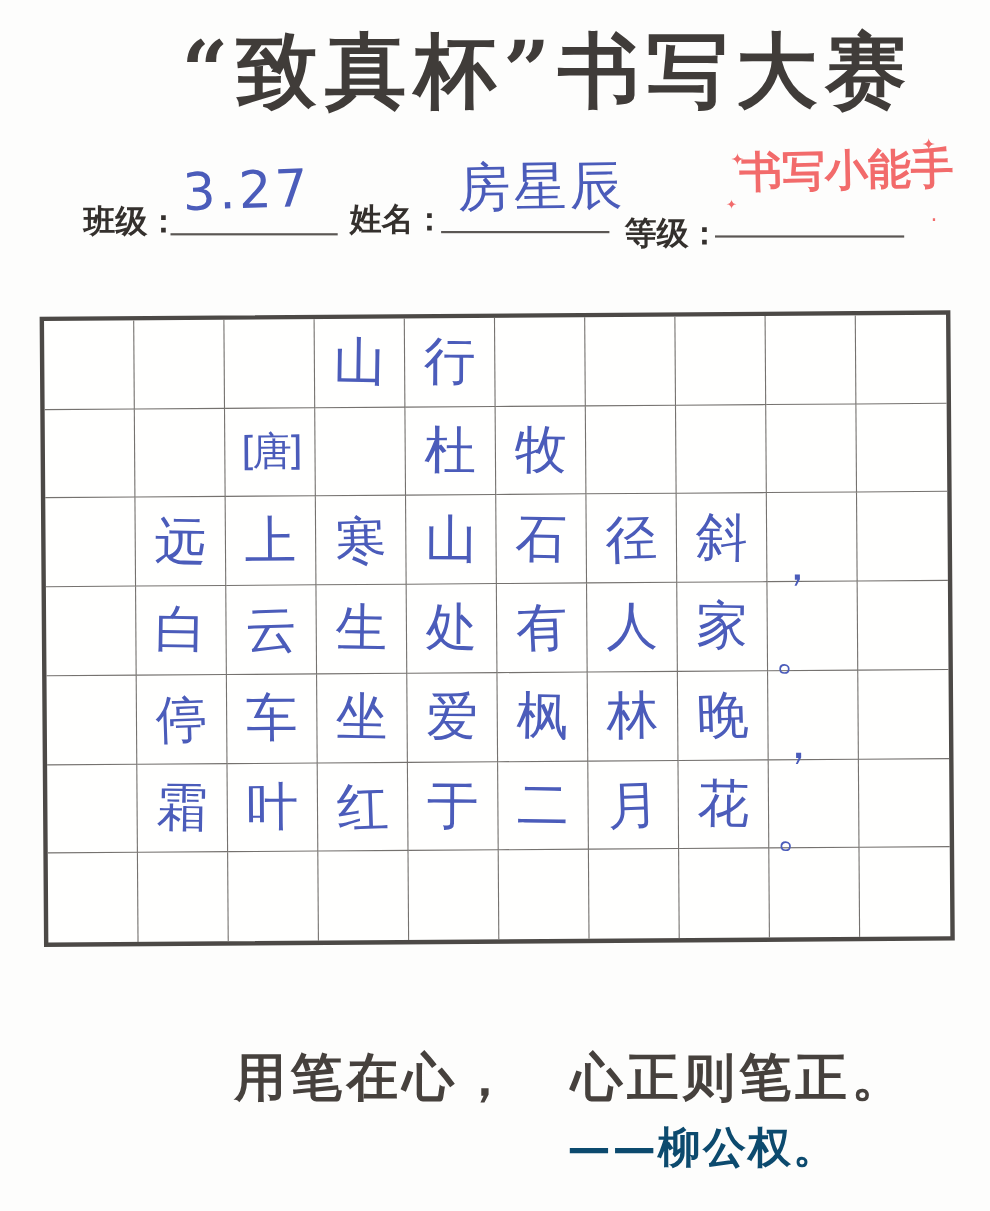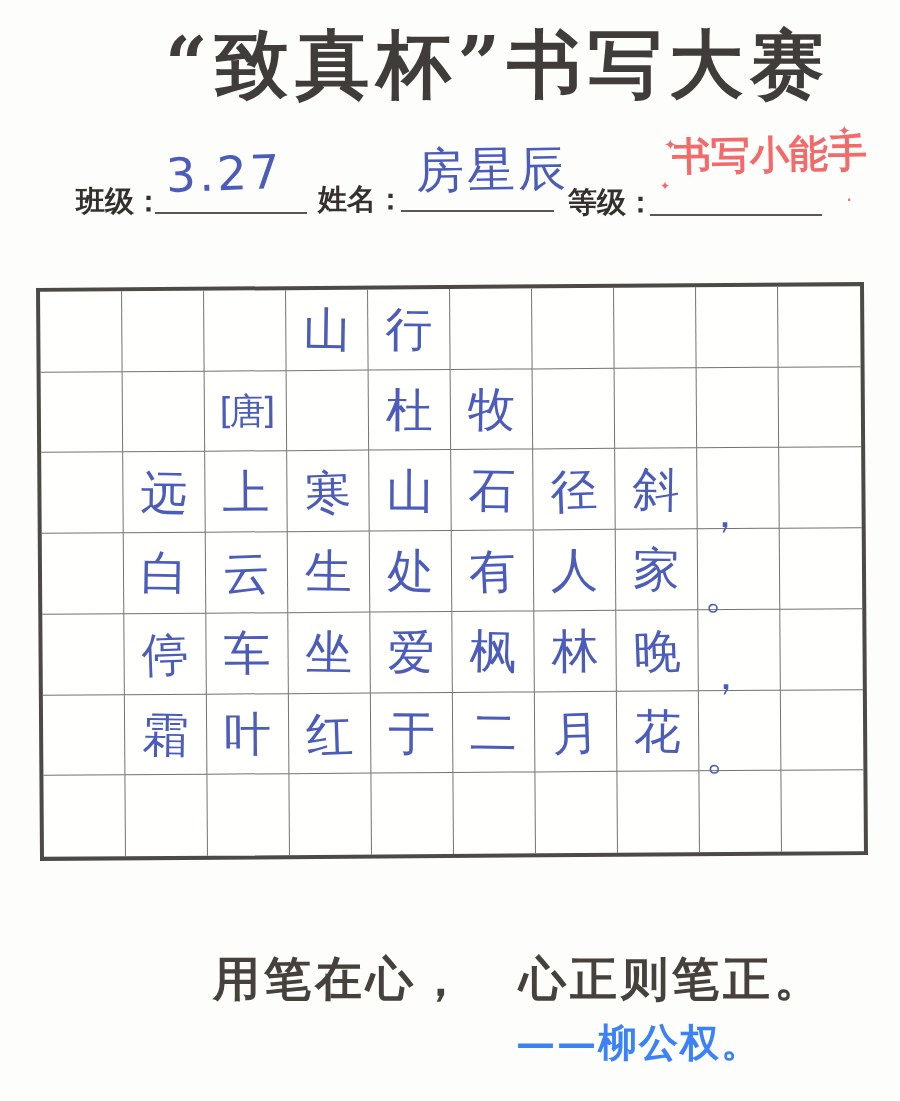--- a/index.html
+++ b/index.html
@@ -23,21 +23,21 @@
   }
 
   
   .form-label{
     position:absolute;
     font-family:Liberation Serif, serif;
     font-size:29px;font-weight:bold;color:#34302d;white-space:nowrap;
   }
   .lbl-class{left:76px;top:182px;}
   .lbl-name{left:318px;top:180px;text-align:right;}
-  .lbl-grade{left:568px;top:183px;}
+  .lbl-grade{left:568px;top:193px;}
 
   .blank-line{
     position:absolute;height:40px;
     border-bottom:2px solid #5b5754;
   }
   .blank-class{left:155px;top:172px;width:152px;}
   .blank-name{left:401px;top:170px;width:153px;}
   .blank-grade{left:650px;top:174px;width:172px;}
 
   .hand{color:var(--ink,#4b5cba);}
@@ -103,21 +103,21 @@
   
   .quote{
     position:absolute;left:213px;top:948px;
     font-family:"DejaVu Serif","Liberation Serif",serif;
     font-size:47px;font-weight:bold;color:#46413d;
     letter-spacing:4px;white-space:nowrap;
   }
   .attribution{
     position:absolute;left:516px;top:1016px;
     font-family:"DejaVu Serif","Liberation Serif",serif;
-    font-size:39px;font-weight:bold;color:#3b82f6;
+    font-size:39px;font-weight:bold;color:#0c4a6e;
     letter-spacing:2px;white-space:nowrap;
   }
 </style>
 </head>
 <body>
 
 <div class="page">
 
   <div class="title">“致真杯”书写大赛</div>
 

